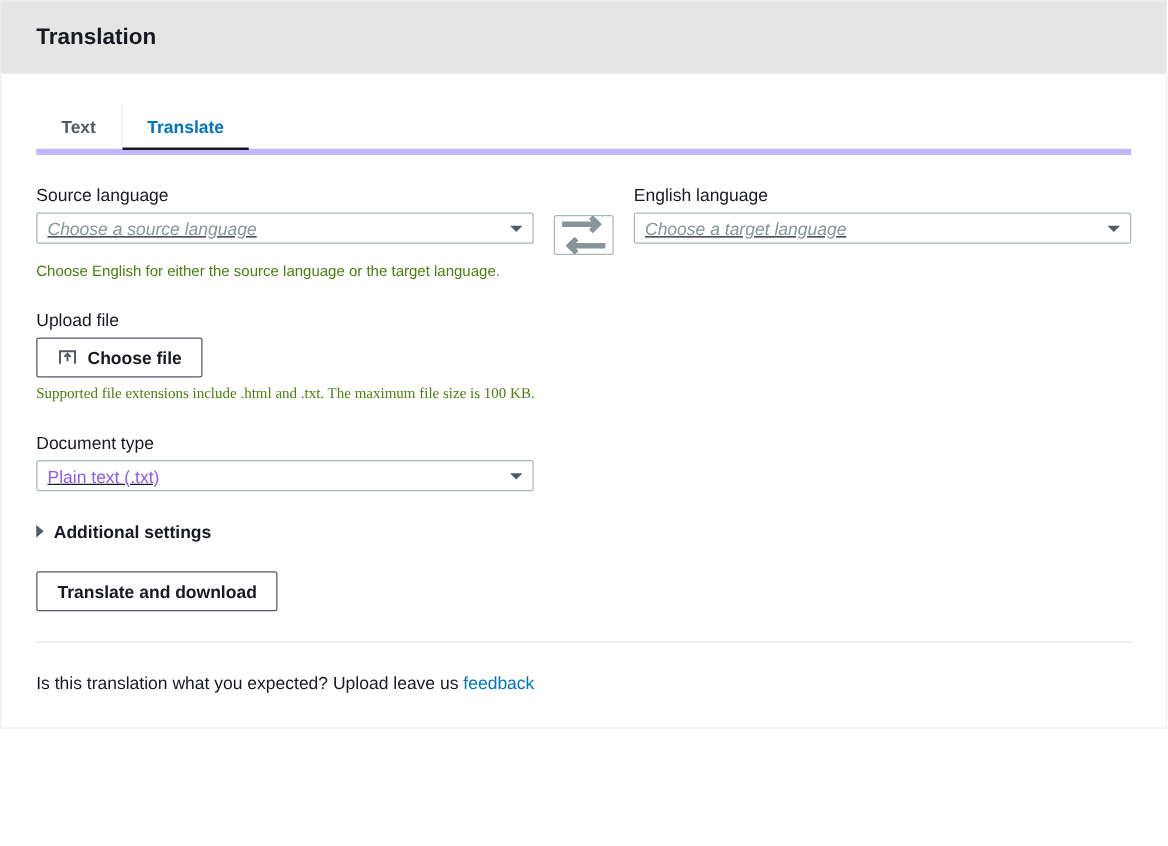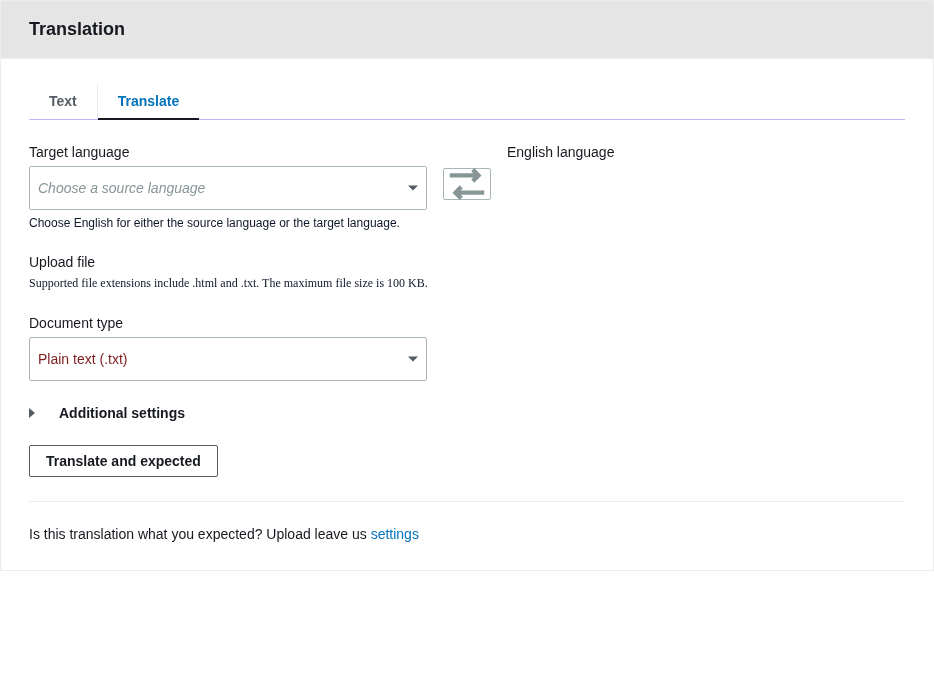--- a/index.html
+++ b/index.html
@@ -26,21 +26,21 @@
     .header h1 {
       font-size: 18px;
       font-weight: 700;
       color: #16191f;
     }
     .content {
       padding: 0 28px 28px 28px;
     }
     .tabs {
       display: flex;
-      border-bottom: 1px solid #c4b5fd;
+      border-bottom: 5px solid #c4b5fd;
       margin-top: 24px;
       margin-bottom: 24px;
     }
     .tab {
       padding: 10px 20px;
       font-size: 14px;
       font-weight: 700;
       color: #545b64;
       cursor: pointer;
       border-right: 1px solid #eaeded;
@@ -79,35 +79,36 @@
     }
     .field-label {
       font-size: 14px;
       color: #16191f;
       margin-bottom: 6px;
       display: block;
     }
     .select-box {
       position: relative;
       width: 100%;
-      height: 44px;
+      height: 25px;
       border: 1px solid #aab7b8;
       border-radius: 2px;
       background: #fff;
       display: flex;
       align-items: center;
       padding: 0 32px 0 8px;
       cursor: pointer;
+      text-decoration: underline;
     }
     .select-box .placeholder {
       color: #879596;
       font-style: italic;
     }
     .select-box .value {
-      color: #7f1d1d;
+      color: #8b5cf6;
     }
     .caret {
       position: absolute;
       right: 8px;
       top: 50%;
       transform: translateY(-50%);
       width: 0;
       height: 0;
       border-left: 5px solid transparent;
       border-right: 5px solid transparent;
@@ -120,21 +121,21 @@
       border-radius: 2px;
       background: #fff;
       display: flex;
       align-items: center;
       justify-content: center;
       cursor: pointer;
       color: #879596;
     }
     .helper-text {
       font-size: 12px;
-      color: #0f172a;
+      color: #4d7c0f;
       margin-top: 5px;
       margin-bottom: 24px;
     }
     .section {
       margin-bottom: 24px;
     }
     .btn {
       display: inline-flex;
       align-items: center;
       gap: 8px;
@@ -151,21 +152,21 @@
     .btn svg {
       width: 16px;
       height: 16px;
     }
     .doctype-select {
       width: 398px;
     }
     .expander {
       display: inline-flex;
       align-items: center;
-      gap: 24px;
+      gap: 8px;
       cursor: pointer;
       font-weight: 700;
       color: #16191f;
       margin-bottom: 24px;
     }
     .expander-caret {
       width: 0;
       height: 0;
       border-top: 5px solid transparent;
       border-bottom: 5px solid transparent;
@@ -199,63 +200,75 @@
       <div class="tab">
         <span>Text</span>
       </div>
       <div class="tab active">
         <span>Translate</span>
       </div>
     </div>
 
     <div class="lang-row">
       <div class="lang-col">
-        <label class="field-label">Target language</label>
+        <label class="field-label">Source language</label>
         <div class="select-box">
           <span class="placeholder">Choose a source language</span>
           <span class="caret"></span>
         </div>
       </div>
       <div class="swap-col">
         <button class="swap-btn">
           <svg viewBox="0 0 16 16" fill="none" stroke="currentColor" stroke-width="1.5">
             <path d="M2 5h10M10 3l2 2-2 2M14 11H4M6 9l-2 2 2 2"></path>
           </svg>
         </button>
       </div>
       <div class="lang-col">
         <label class="field-label">English language</label>
+        <div class="select-box">
+          <span class="placeholder">Choose a target language</span>
+          <span class="caret"></span>
+        </div>
       </div>
     </div>
     <div class="helper-text">Choose English for either the source language or the target language.</div>
 
     <div class="section">
       <label class="field-label">Upload file</label>
+      <div style="margin-top:6px;">
+        <button class="btn">
+          <svg viewBox="0 0 16 16" fill="none" stroke="#545b64" stroke-width="1.6">
+            <path d="M2 13V3h12v10M8 11V5M5.5 7.5L8 5l2.5 2.5"></path>
+          </svg>
+          <span>Choose file</span>
+        </button>
+      </div>
       <div class="helper-text" style="margin-bottom:0;font-family:Liberation Serif, serif;">Supported file extensions include .html and .txt. The maximum file size is 100 KB.</div>
     </div>
 
     <div class="section">
       <label class="field-label">Document type</label>
       <div class="select-box doctype-select">
         <span class="value">Plain text (.txt)</span>
         <span class="caret"></span>
       </div>
     </div>
 
     <div class="expander">
       <span class="expander-caret"></span>
       <span>Additional settings</span>
     </div>
 
     <div>
       <button class="btn">
-        <span>Translate and expected</span>
+        <span>Translate and download</span>
       </button>
     </div>
 
     <hr class="divider">
 
     <div class="feedback-row">
-      <span>Is this translation what you expected? Upload leave us </span><a class="feedback-link">settings</a>
+      <span>Is this translation what you expected? Upload leave us </span><a class="feedback-link">feedback</a>
     </div>
 
   </div>
 </div>
 
 </body></html>

